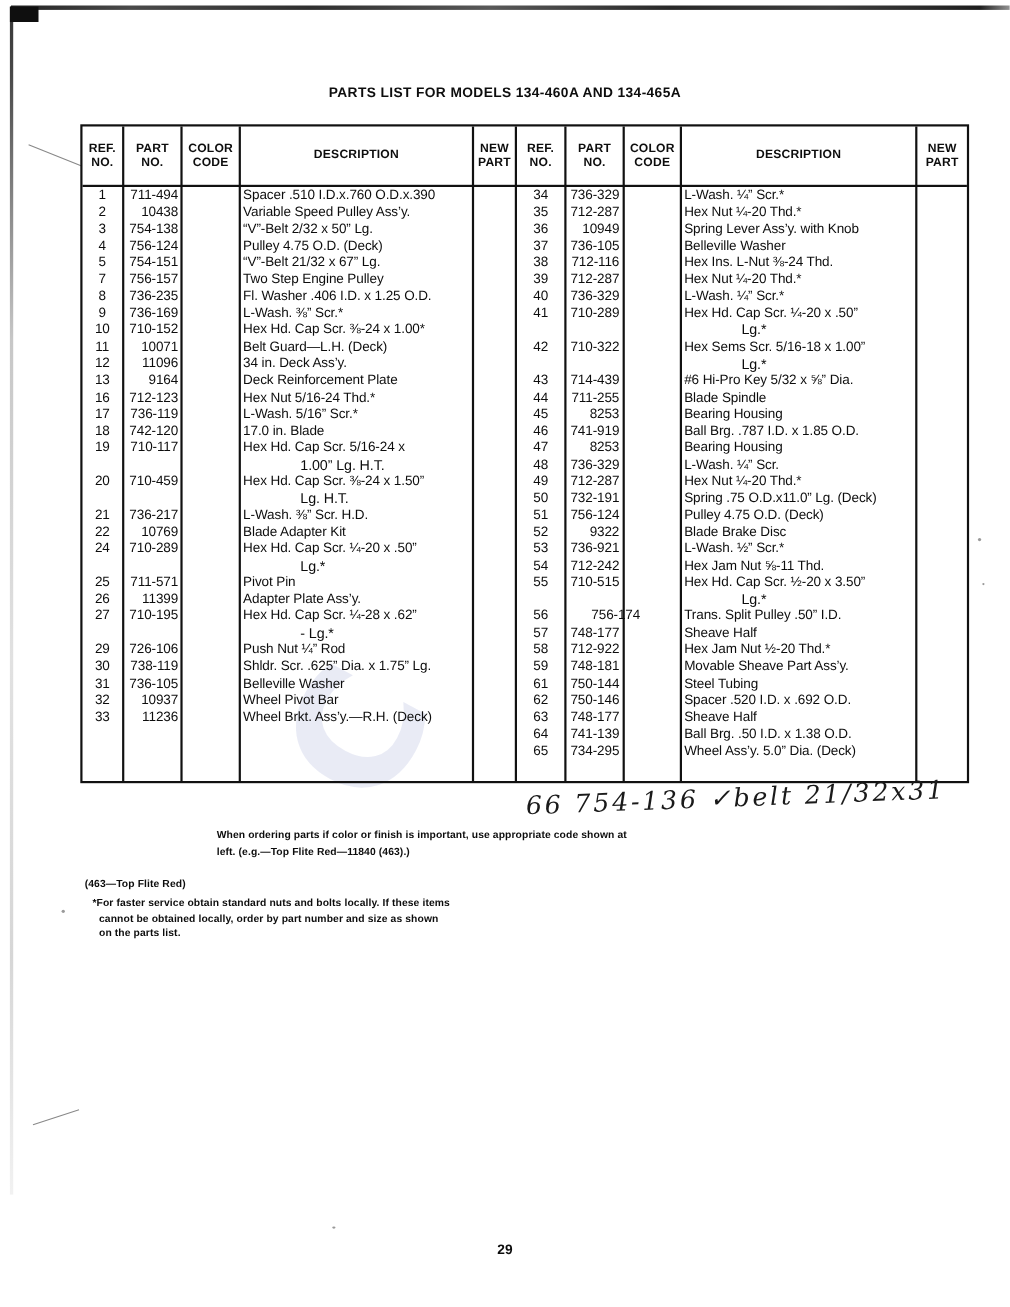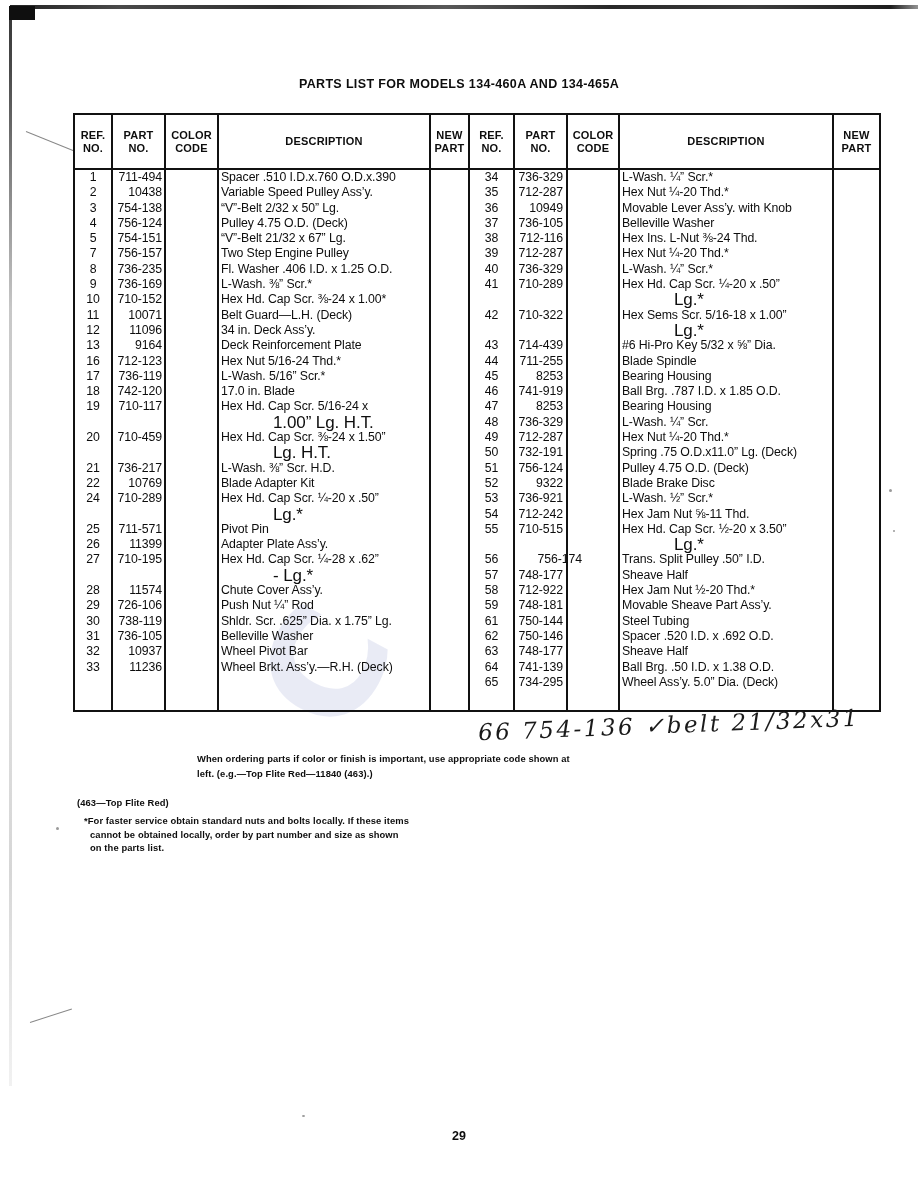--- a/index.html
+++ b/index.html
@@ -151,21 +151,21 @@
     white-space: nowrap;
     font-family: "Liberation Sans", sans-serif;
     letter-spacing: -.1px;
   }
   .c-ref   { text-align: center; }
   .c-part  { text-align: right; }
   .c-desc  { text-align: left; }
   .cont {
     position: absolute;
     top: 15.3px;
-    font-size: 17px;
+    font-size: 13px;
     line-height: 15.3px;
     white-space: nowrap;
     letter-spacing: -.1px;
   }
 
   
   #handwritten-note {
     position: absolute;
     left: 478px; top: 712px;
     font-family: "DejaVu Serif", serif;
@@ -451,27 +451,20 @@
       </div>
       <div class="prow tall">
         <div class="cell c-ref" style="left: 0px; width: 36px;">27</div>
         <div class="cell c-part" style="left: 40px; width: 47px;">710-195</div>
         <div class="cell c-desc" style="left: 93px; width: 47px;"></div>
         <div class="cell c-desc" style="left: 146px;">Hex Hd. Cap Scr. ¼-28 x .62”</div>
         <div class="cell c-desc" style="left: 358px; width: 33px;"></div>
         <div class="cont" style="left: 198px;">-  Lg.*</div>
       </div>
       <div class="prow">
-        <div class="cell c-ref" style="left: 0px; width: 36px;">28</div>
-        <div class="cell c-part" style="left: 40px; width: 47px;">11574</div>
-        <div class="cell c-desc" style="left: 93px; width: 47px;"></div>
-        <div class="cell c-desc" style="left: 146px;">Chute Cover Ass’y.</div>
-        <div class="cell c-desc" style="left: 358px; width: 33px;"></div>
-      </div>
-      <div class="prow">
         <div class="cell c-ref" style="left: 0px; width: 36px;">29</div>
         <div class="cell c-part" style="left: 40px; width: 47px;">726-106</div>
         <div class="cell c-desc" style="left: 93px; width: 47px;"></div>
         <div class="cell c-desc" style="left: 146px;">Push Nut ¼” Rod</div>
         <div class="cell c-desc" style="left: 358px; width: 33px;"></div>
       </div>
       <div class="prow">
         <div class="cell c-ref" style="left: 0px; width: 36px;">30</div>
         <div class="cell c-part" style="left: 40px; width: 47px;">738-119</div>
         <div class="cell c-desc" style="left: 93px; width: 47px;"></div>
@@ -512,21 +505,21 @@
         <div class="cell c-ref" style="left: 395px; width: 43px;">35</div>
         <div class="cell c-part" style="left: 441px; width: 47px;">712-287</div>
         <div class="cell c-desc" style="left: 494px; width: 47px;"></div>
         <div class="cell c-desc" style="left: 547px;">Hex Nut ¼-20 Thd.*</div>
         <div class="cell c-desc" style="left: 761px; width: 41px;"></div>
       </div>
       <div class="prow">
         <div class="cell c-ref" style="left: 395px; width: 43px;">36</div>
         <div class="cell c-part" style="left: 441px; width: 47px;">10949</div>
         <div class="cell c-desc" style="left: 494px; width: 47px;"></div>
-        <div class="cell c-desc" style="left: 547px;">Movable Lever Ass’y. with Knob</div>
+        <div class="cell c-desc" style="left: 547px;">Spring Lever Ass’y. with Knob</div>
         <div class="cell c-desc" style="left: 761px; width: 41px;"></div>
       </div>
       <div class="prow">
         <div class="cell c-ref" style="left: 395px; width: 43px;">37</div>
         <div class="cell c-part" style="left: 441px; width: 47px;">736-105</div>
         <div class="cell c-desc" style="left: 494px; width: 47px;"></div>
         <div class="cell c-desc" style="left: 547px;">Belleville Washer</div>
         <div class="cell c-desc" style="left: 761px; width: 41px;"></div>
       </div>
       <div class="prow">

